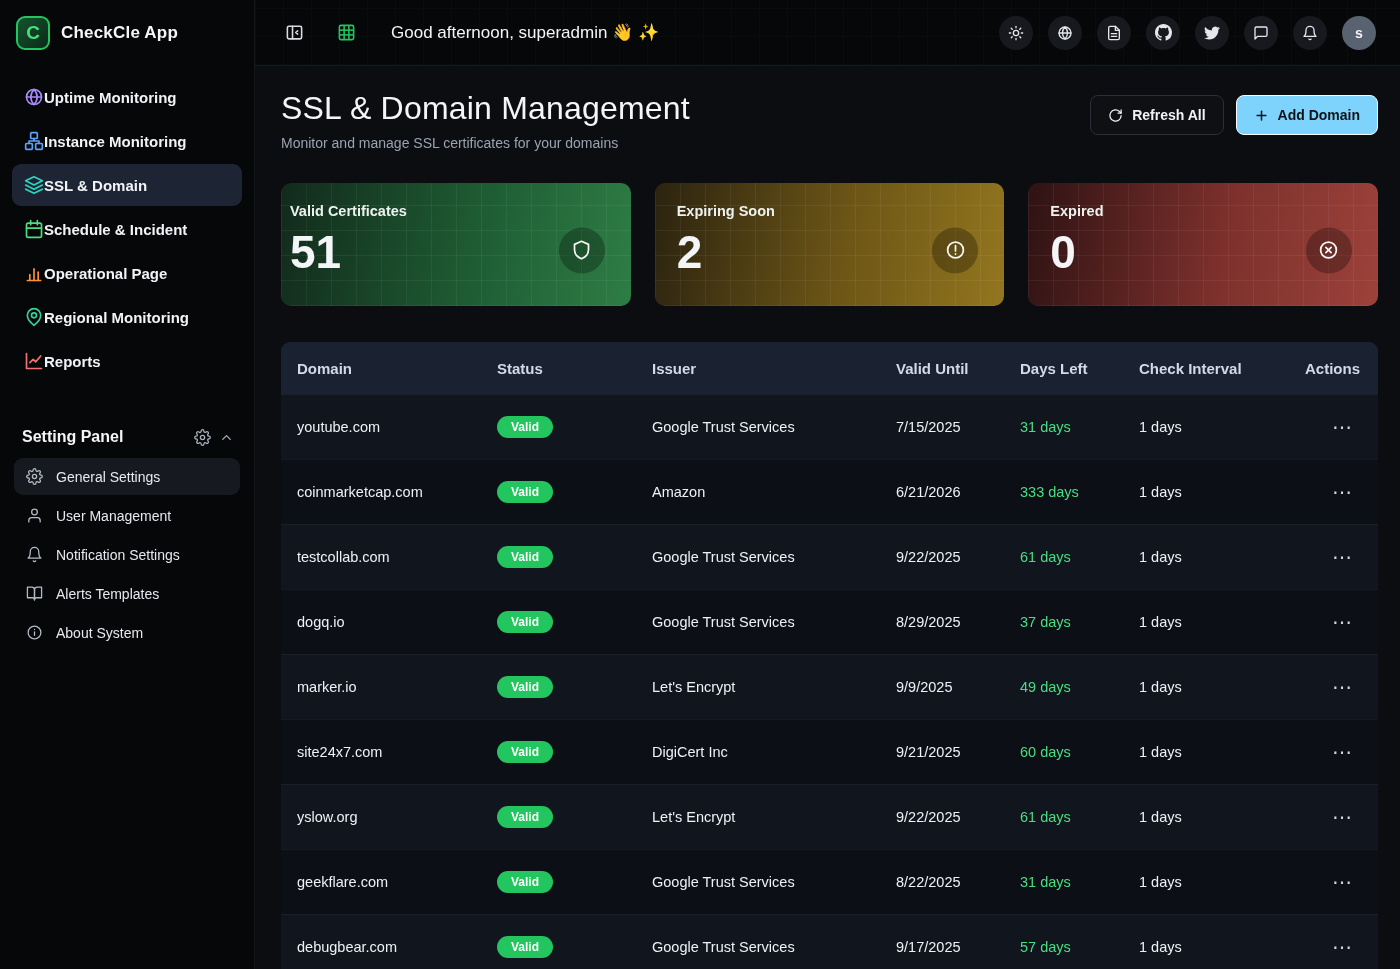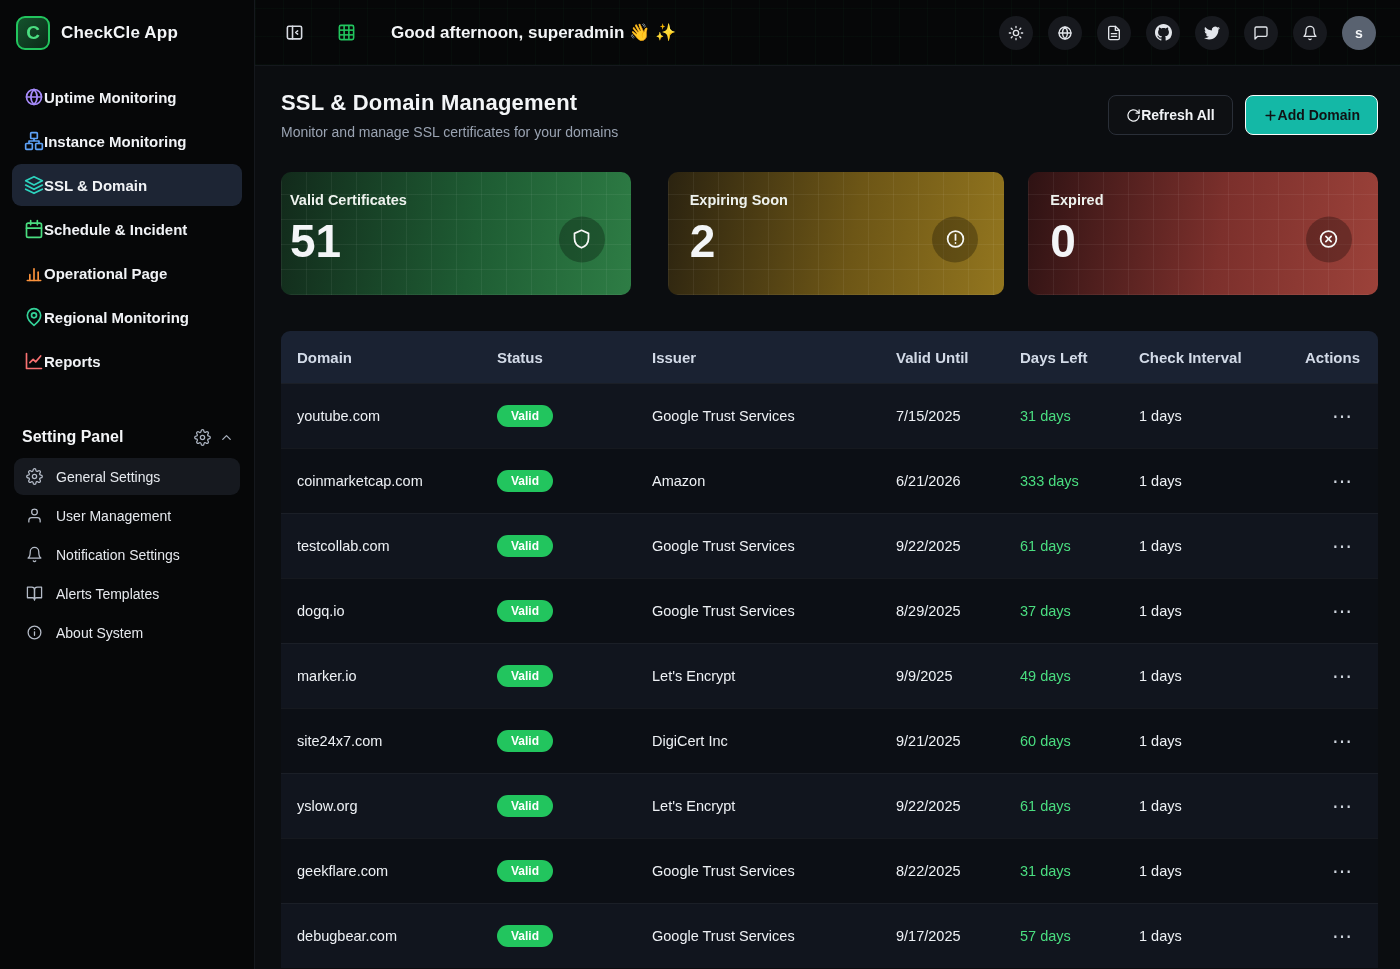--- a/index.html
+++ b/index.html
@@ -68,63 +68,63 @@
       #060708;
     border-bottom: 1px solid #15181d;
     display: flex; align-items: center; padding: 0 24px;
   }
   .icon-btn {
     background: none; border: none; color: #d7dbe2; cursor: pointer;
     width: 30px; height: 30px; display: flex; align-items: center; justify-content: center;
     border-radius: 7px;
   }
   .topbar .icon-btn { margin-right: 22px; }
-  .greeting { font-size: 17px; font-weight: 700; margin-left: 8px; }
+  .greeting { font-size: 17px; font-weight: 400; margin-left: 8px; }
   .topbar-right { margin-left: auto; display: flex; align-items: center; gap: 15px; }
   .circle-btn {
     width: 34px; height: 34px; border-radius: 50%;
     background: #17191e; border: none; color: #e3e6eb; cursor: pointer;
     display: flex; align-items: center; justify-content: center;
   }
   .avatar {
     width: 34px; height: 34px; border-radius: 50%;
     background: #596270; color: #f4f6f8;
     font-size: 14px; font-weight: 700;
     display: flex; align-items: center; justify-content: center; cursor: pointer;
     text-transform: lowercase;
   }
 
   
   .content { flex: 1; padding: 24px 22px 0 26px; overflow: hidden; }
   .page-head { display: flex; align-items: flex-start; justify-content: space-between; }
-  .page-title { font-size: 22px; font-weight: 700; letter-spacing: .2px; }
+  .page-title { font-size: 32px; font-weight: 400; letter-spacing: .2px; }
   .page-sub { margin-top: 8px; font-size: 14px; color: #9aa3b2; }
   .head-actions { display: flex; gap: 12px; margin-top: 5px; }
   .btn {
-    display: flex; align-items: center; 
+    display: flex; align-items: center; gap: 9px;
     height: 40px; padding: 0 17px; border-radius: 8px;
     font-family: inherit; font-size: 14px; font-weight: 700; cursor: pointer;
   }
   .btn-ghost { background: #0e1013; border: 1px solid #2a2f38; color: #f1f3f6; }
-  .btn-primary { background: #14b8a6; border: 1px solid #fafafa; color: #101214; }
+  .btn-primary { background: #7dd3fc; border: 1px solid #fafafa; color: #101214; }
 
   
   .stats { margin-top: 32px; display: grid; grid-template-columns: 1fr 1fr 1fr; gap: 24px; }
   .card {
     position: relative; height: 123px; border-radius: 10px; padding: 20px 22px;
     overflow: hidden;
   }
   .card::before {
     content: ""; position: absolute; inset: 0;
     background:
       repeating-linear-gradient(90deg, rgba(255,255,255,0.055) 0 1px, transparent 1px 25px),
       repeating-linear-gradient(0deg, rgba(255,255,255,0.055) 0 1px, transparent 1px 25px);
   }
   .card.green { background: linear-gradient(100deg, #122a1b 0%, #1e5c33 55%, #2e7d45 100%); padding-left: 9px; }
-  .card.amber { background: linear-gradient(100deg, #2b2310 0%, #6d5616 55%, #93761f 100%); margin-left: 13px; }
+  .card.amber { background: linear-gradient(100deg, #2b2310 0%, #6d5616 55%, #93761f 100%); }
   .card.red   { background: linear-gradient(100deg, #2e1213 0%, #7c302c 55%, #9c423a 100%); }
   .card-label { position: relative; font-size: 14.5px; font-weight: 600; color: #eef2ee; }
   .card-value { position: relative; margin-top: 10px; font-size: 46px; font-weight: 800; line-height: 1; }
   .card-icon {
     position: absolute; right: 26px; top: 50%; transform: translateY(-38%);
     width: 46px; height: 46px; border-radius: 50%;
     background: rgba(0,0,0,0.28); color: #f5f7f5;
     display: flex; align-items: center; justify-content: center;
   }
 

